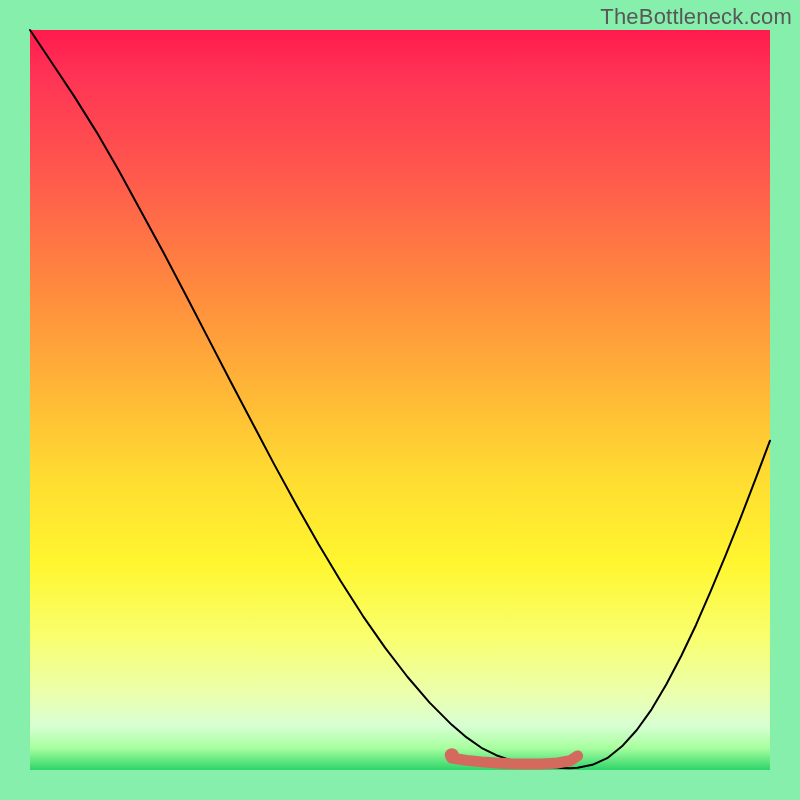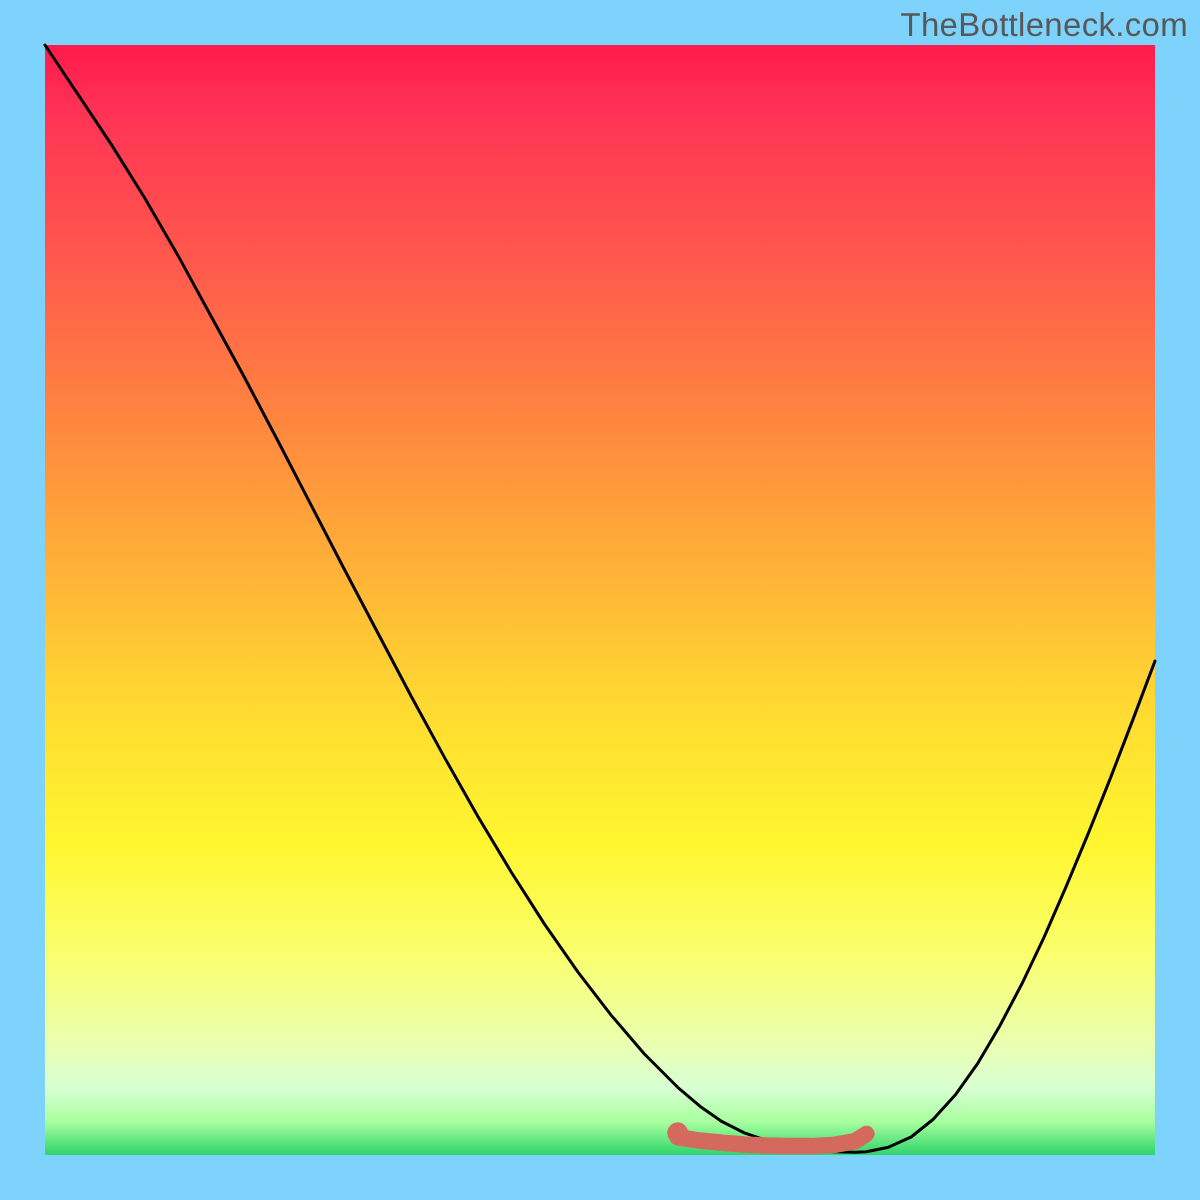--- a/index.html
+++ b/index.html
@@ -10,21 +10,21 @@
     background: #000;
     overflow: hidden;
     font-family: Arial, Helvetica, sans-serif;
   }
   .frame {
     position: absolute;
     left: 0;
     top: 0;
     width: 800px;
     height: 800px;
-    background: #7dd3fc;
+    background: #86efac;
   }
   .plot {
     position: absolute;
     left: 30px;
     top: 30px;
     width: 740px;
     height: 740px;
   }
   .gradient {
     position: absolute;

